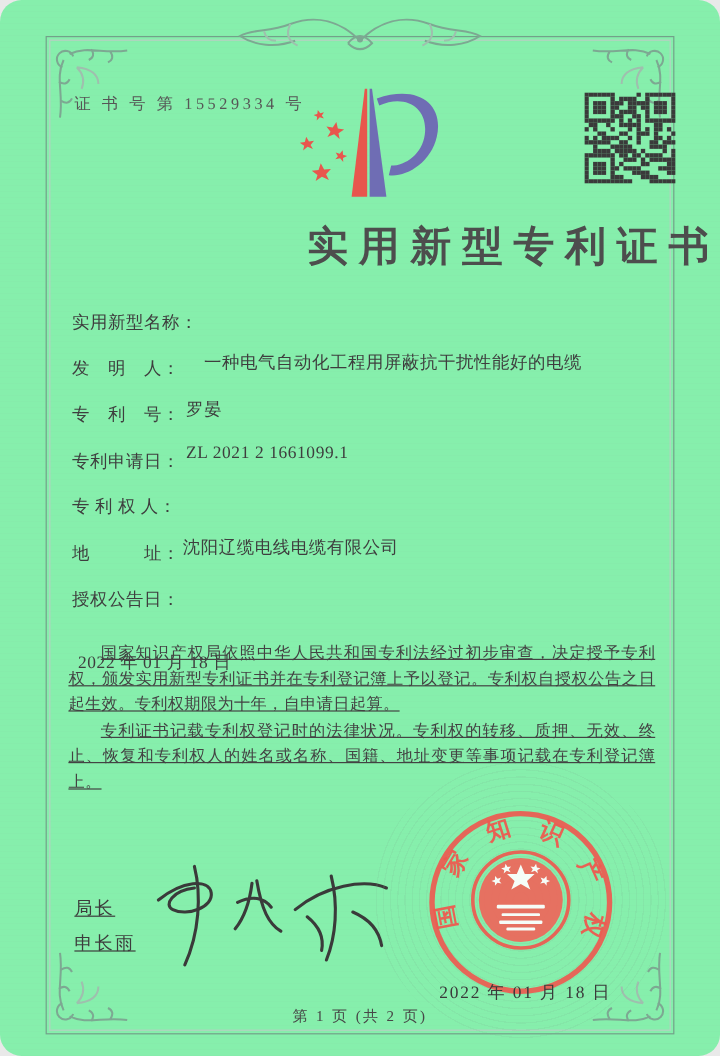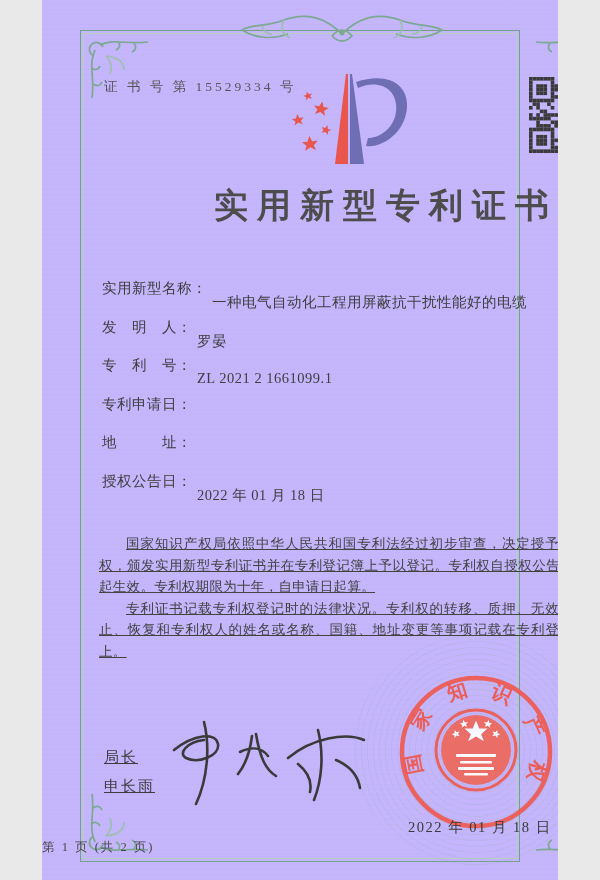--- a/index.html
+++ b/index.html
@@ -1,51 +1,51 @@
 <!DOCTYPE html>
 <html><head>
 <meta charset="utf-8">
 <style>
   html,body{margin:0;padding:0;background:#e9e9e9;}
   #cert{
-    position:relative;width:516px;height:880px;margin:0 auto;
-    background:#c4b5fd;overflow:hidden;
-    font-family:"Liberation Serif","DejaVu Serif",serif;color:#3e3e3e;
+    position:relative;width:600px;height:880px;margin:0 auto;
+    background:#86efac;overflow:hidden;
+    font-family:"Liberation Serif","DejaVu Serif",serif;color:#3e3e3e;border-radius:18px;
   }
   #cert::before{ 
     content:"";position:absolute;inset:0;
     background:repeating-linear-gradient(0deg, rgba(140,180,155,0.055) 0 1px, transparent 1px 5px);
     pointer-events:none;
   }
   .frame-outer{position:absolute;left:38px;top:30px;right:38px;bottom:18px;border:1px solid #73a18a;}
   .frame-inner{position:absolute;left:41px;top:33px;right:41px;bottom:21px;border:1px solid #b7d0c3;}
   .ornament{position:absolute;pointer-events:none;}
   .cert-no{position:absolute;left:62px;top:78px;font-size:13.5px;letter-spacing:3px;color:#565656;}
   .logo{position:absolute;left:232px;top:72px;width:150px;height:94px;}
   .qr{position:absolute;left:487px;top:77px;width:76px;height:76px;}
   .title{position:absolute;left:0;top:183px;width:100%;text-align:right;
     font-size:34px;font-weight:bold;letter-spacing:9px;color:#4d4d4d;}
   .fields{position:absolute;left:60px;top:259px;right:48px;}
   .row{display:flex;height:22px;margin-bottom:16.5px;font-size:14.5px;letter-spacing:0.5px;white-space:nowrap;}
-  .flabel{flex:none;margin-top:20px;}
+  .flabel{flex:none;}
   .fvalue{margin-left:5px;margin-top:34px;}
   .pair{flex:none;display:flex;}
-  .pair.first{width:246px;}
+  .pair.first{width:246px;flex-direction:column;}
   .paras{position:absolute;left:57px;top:533px;width:489px;font-size:13.5px;line-height:1.6;
     text-align:justify;color:#434343;letter-spacing:0.3px;text-decoration:underline;}
   .paras p{margin:0;text-indent:2em;}
   .signoff{position:absolute;left:62px;top:748px;font-size:15px;letter-spacing:2px;color:#3c3c3c;}
   .signoff div{margin-bottom:10px;text-decoration:underline;}
   .signature{position:absolute;left:118px;top:712px;width:215px;height:105px;}
   .guilloche{position:absolute;left:312px;top:632px;width:244px;height:236px;border-radius:50%;
     background:repeating-radial-gradient(circle at 50% 50%, rgba(120,170,140,0.16) 0 1px, transparent 1px 6px);
     opacity:.8;}
   .seal{position:absolute;left:352px;top:670px;width:164px;height:164px;}
   .seal-date{position:absolute;left:366px;top:818px;font-size:14.5px;letter-spacing:1.5px;color:#3a3a3a;z-index:5;}
-  .footer{position:absolute;left:0;top:839px;width:100%;text-align:left;font-size:12.5px;
+  .footer{position:absolute;left:0;top:839px;width:100%;text-align:center;font-size:12.5px;
     letter-spacing:2px;color:#474747;}
   svg{display:block;}
 </style>
 </head>
 <body>
 
 <div id="cert">
 
   <div class="frame-outer"></div>
   <div class="frame-inner"></div>
@@ -379,20 +379,24 @@
       <span class="fvalue">罗晏</span>
     </div>
     <div class="row">
       <span class="flabel">专　利　号：</span>
       <span class="fvalue">ZL 2021 2 1661099.1</span>
     </div>
     <div class="row">
       <span class="flabel">专利申请日：</span>
     </div>
     <div class="row">
+      <span class="flabel">专 利 权 人：</span>
+      <span class="fvalue">沈阳辽缆电线电缆有限公司</span>
+    </div>
+    <div class="row">
       <span class="flabel">地　　　址：</span>
     </div>
     <div class="row">
       <span class="pair first">
         <span class="flabel">授权公告日：</span>
         <span class="fvalue">2022 年 01 月 18 日</span>
       </span>
     </div>
   </div>
 

